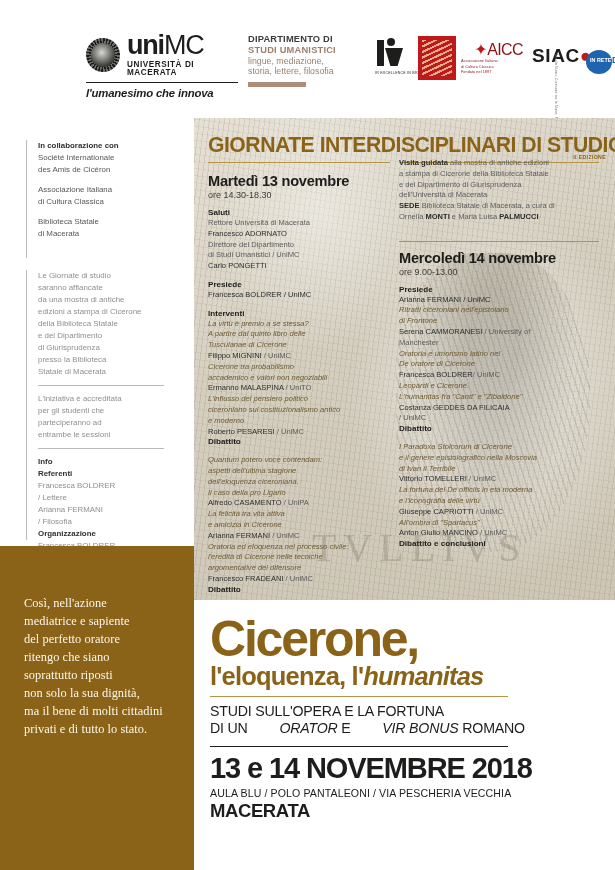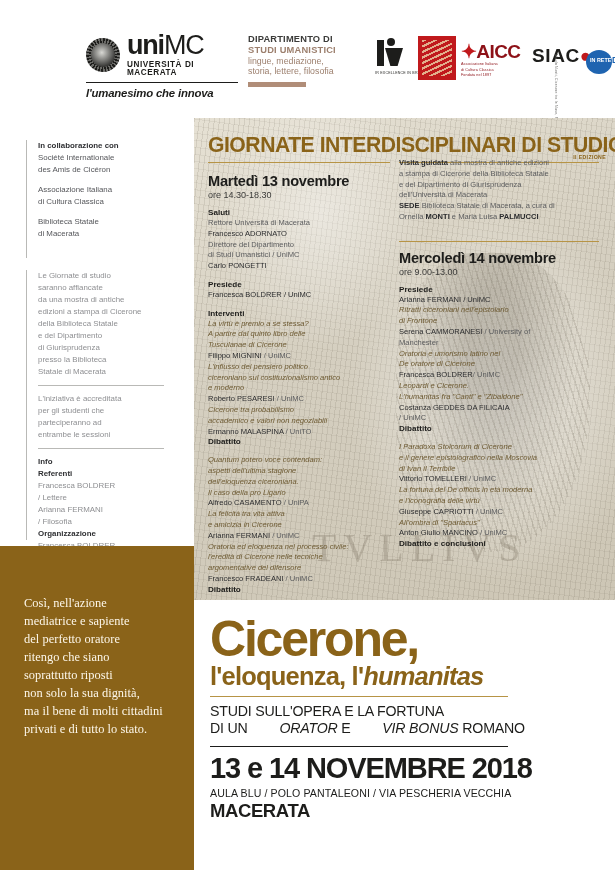--- a/index.html
+++ b/index.html
@@ -47,21 +47,21 @@
   .hr-logo .g3 { position:absolute; left:10px; top:10px; width:18px; height:18px; background:#1d1d1b;
                  clip-path:polygon(0 0,100% 0,70% 100%,30% 100%); }
   .hr-logo .cap { position:absolute; left:0; top:33px; font-size:3.6px; letter-spacing:.2px; color:#1d1d1b; white-space:nowrap;}
 
   .red-logo { left:370px; top:8px; width:38px; height:44px; background:#c0191c; }
   .red-logo .fig { position:absolute; inset:4px;
      background:repeating-linear-gradient(155deg,#e8c9a0 0 2px,#c0191c 2px 5px);
      opacity:.85; }
 
   .aicc { left:413px; top:14px; width:62px; }
-  .aicc .a1 { font-size:19px; font-weight:700; color:#8d1117; letter-spacing:-.6px; line-height:1;}
+  .aicc .a1 { font-size:16px; font-weight:400; color:#8d1117; letter-spacing:-.6px; line-height:1;text-align:right;}
   .aicc .a1 .star { color:#c0191c; }
   .aicc .a2 { font-size:3.7px; color:#8d1117; line-height:1.25; margin-top:1px; letter-spacing:.1px;}
 
   .siac { left:484px; top:18px; }
   .siac .s1 { font-size:19px; font-weight:700; color:#1d1d1b; letter-spacing:.6px; line-height:1;}
   .siac .dot { color:#c0191c; }
 
   .blue-logo { left:538px; top:22px; width:62px; height:24px; }
   .blue-logo .circ { position:absolute; left:0; top:0; width:26px; height:24px; border-radius:50%; background:#1f64b0;}
   .blue-logo .t1 { position:absolute; left:4px; top:7px; font-size:5.4px; color:#fff; font-weight:700;}
@@ -323,29 +323,29 @@
         <div class="gap"></div>
 
         <div class="p-hd">Interventi</div>
         <div class="p-txt">
           <span class="ital">La virtù è premio a se stessa?</span><br>
           <span class="ital">A partire dal quinto libro delle</span><br>
           <span class="ital">Tusculanae di Cicerone</span><br>
           <span>Filippo MIGNINI</span><span class="grey"> / UniMC</span>
         </div>
         <div class="p-txt">
+          <span class="ital">Cicerone tra probabilismo</span><br>
+          <span class="ital">accademico e valori non negoziabili</span><br>
+          <span>Ermanno MALASPINA</span><span class="grey"> / UniTO</span>
+        </div>
+        <div class="p-txt">
           <span class="ital">L'influsso del pensiero politico</span><br>
           <span class="ital">ciceroniano sul costituzionalismo antico</span><br>
           <span class="ital">e moderno</span><br>
           <span>Roberto PESARESI</span><span class="grey"> / UniMC</span>
-        </div>
-        <div class="p-txt">
-          <span class="ital">Cicerone tra probabilismo</span><br>
-          <span class="ital">accademico e valori non negoziabili</span><br>
-          <span>Ermanno MALASPINA</span><span class="grey"> / UniTO</span>
         </div>
         <div class="p-hd">Dibattito</div>
         <div class="gap"></div>
 
         <div class="p-txt">
           <span class="ital">Quantum potero voce contendam:</span><br>
           <span class="ital">aspetti dell'ultima stagione</span><br>
           <span class="ital">dell'eloquenza ciceroniana.</span><br>
           <span class="ital">Il caso della pro Ligario</span><br>
           <span>Alfredo CASAMENTO</span><span class="grey"> / UniPA</span>

